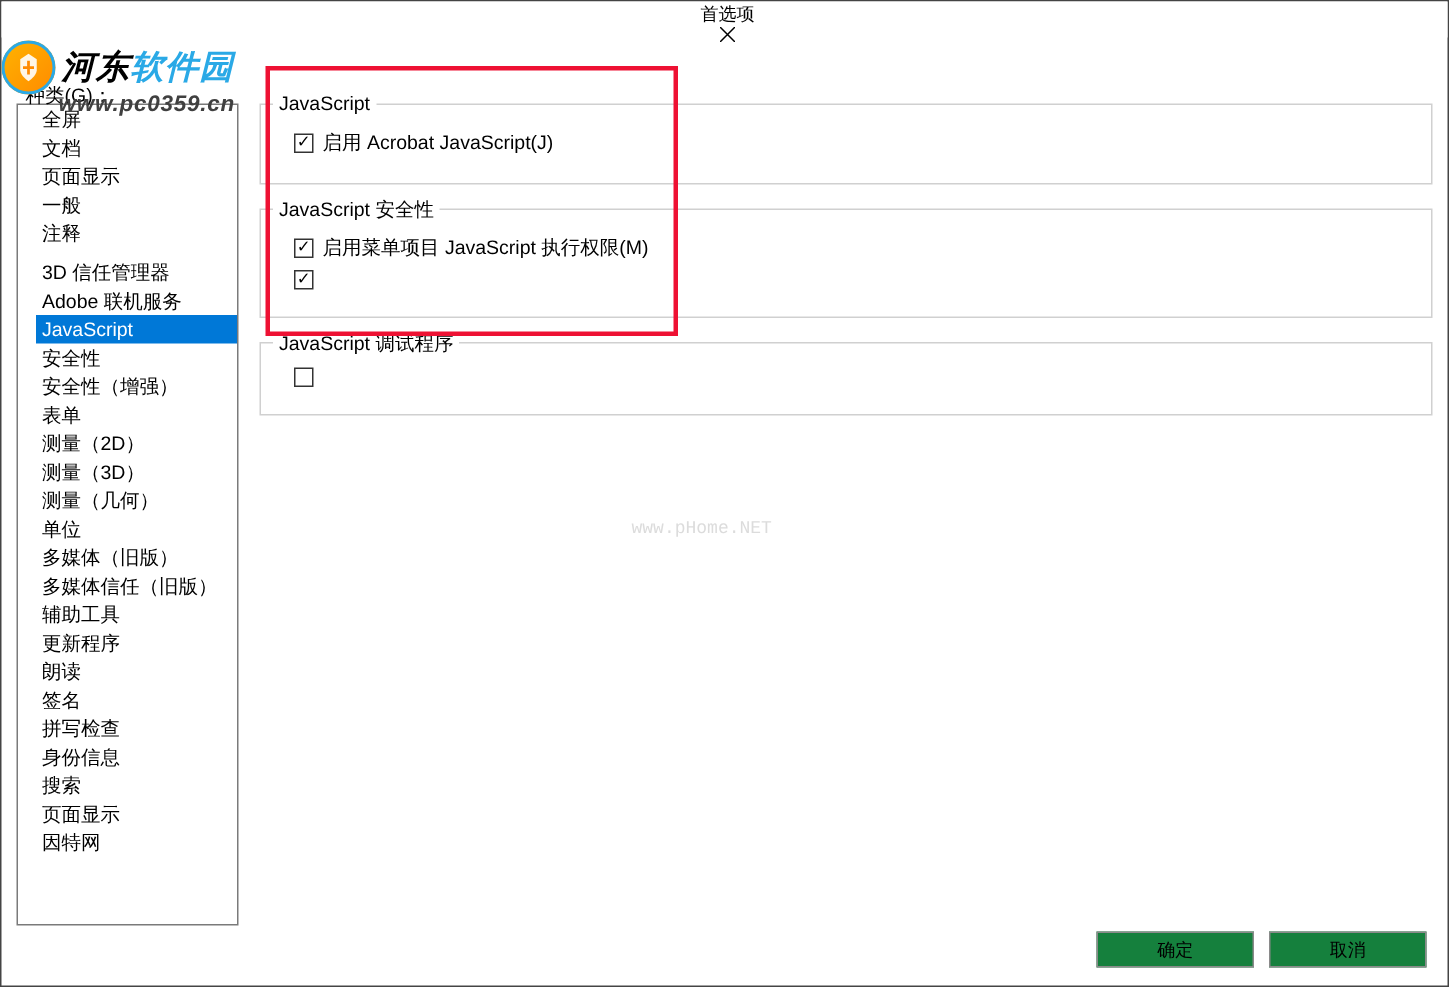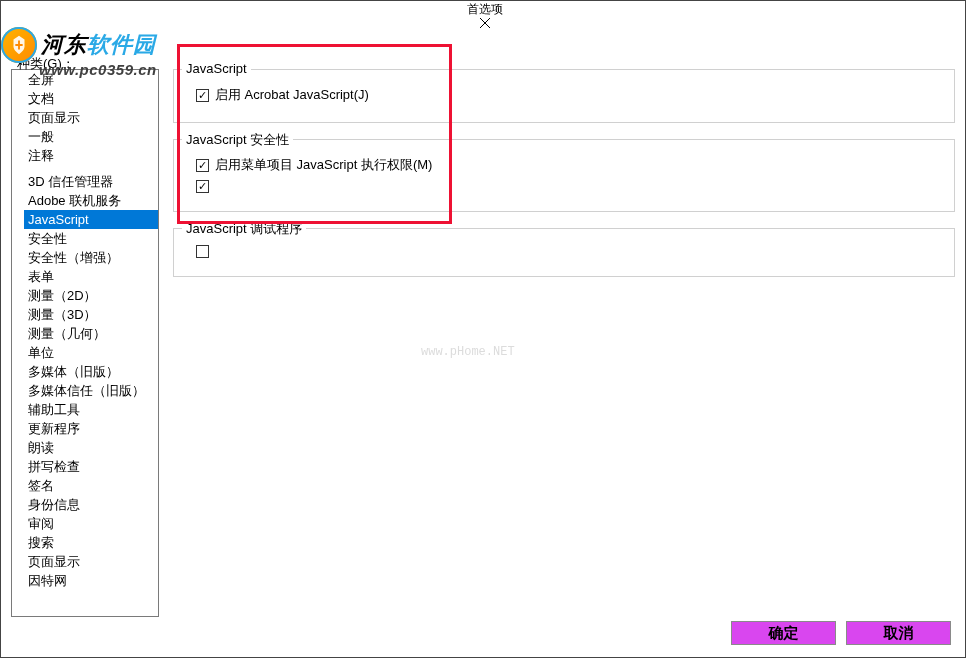--- a/index.html
+++ b/index.html
@@ -18,21 +18,21 @@
     .divider { height: 1px; background: transparent; margin: 3px 0; }
     .right-panel { flex: 1; position: relative; }
     .fieldset { border: 1px solid #d0d0d0; margin-bottom: 16px; padding: 10px 14px 12px 14px; position: relative; }
     .fieldset-legend { position: absolute; top: -9px; left: 8px; background: #fff; padding: 0 4px; font-size: 13px; }
     .checkbox-row { display: flex; align-items: center; margin: 6px 0 6px 8px; font-size: 13px; }
     .checkbox { width: 13px; height: 13px; border: 1px solid #333; margin-right: 6px; display: flex; align-items: center; justify-content: center; cursor: pointer; }
     .checkbox.checked::after { content: "✓"; font-size: 11px; line-height: 1; color: #000; }
     .red-box { position: absolute; border: 3px solid #e13; pointer-events: none; }
     .red-box.r1 { left: 176px; top: 19px; width: 275px; height: 180px; }
     .footer { position: absolute; bottom: 12px; right: 14px; display: flex; gap: 10px; }
-    .btn { width: 105px; height: 24px; border: 1px solid #8a8a8a; background: #d946ef; font-size: 15px; cursor: pointer; font-weight: bold; }
+    .btn { width: 105px; height: 24px; border: 1px solid #8a8a8a; background: #15803d; font-size: 12px; cursor: pointer; }
     .watermark-logo { position: absolute; left: 0; top: 2px; z-index: 50; pointer-events: none; }
     .wm-row1 { display: flex; align-items: center; }
     .wm-icon { width: 36px; height: 36px; border-radius: 50%; background: linear-gradient(135deg,#ffb400 0%,#ff8a00 100%); display:flex; align-items:center; justify-content:center; box-shadow: 0 0 0 2px #2aa9e6 inset; }
     .wm-icon svg { width: 22px; height: 22px; }
     .wm-text { font-size: 22px; font-weight: bold; font-style: italic; margin-left: 4px; color: #2aa9e6; text-shadow: 1px 1px 0 #fff; letter-spacing: 1px;}
     .wm-text .orange { color: #000000; }
     .wm-url { font-size: 15px; font-weight: bold; font-style: italic; color: #404040; margin-left: 38px; margin-top: -2px; letter-spacing: 0.5px;}
     .wm-center { position: absolute; left: 420px; top: 320px; color: #dcdcdc; font-size: 12px; pointer-events:none;font-family:Liberation Mono, monospace;}
     .listbox::-webkit-scrollbar { width: 16px; }
     .listbox::-webkit-scrollbar-track { background: #f0f0f0; }
@@ -84,24 +84,23 @@
           <div class="listbox-item">表单</div>
           <div class="listbox-item">测量（2D）</div>
           <div class="listbox-item">测量（3D）</div>
           <div class="listbox-item">测量（几何）</div>
           <div class="listbox-item">单位</div>
           <div class="listbox-item">多媒体（旧版）</div>
           <div class="listbox-item">多媒体信任（旧版）</div>
           <div class="listbox-item">辅助工具</div>
           <div class="listbox-item">更新程序</div>
           <div class="listbox-item">朗读</div>
+          <div class="listbox-item">签名</div>
           <div class="listbox-item">拼写检查</div>
-          <div class="listbox-item">签名</div>
           <div class="listbox-item">身份信息</div>
-          <div class="listbox-item">审阅</div>
           <div class="listbox-item">搜索</div>
           <div class="listbox-item">页面显示</div>
           <div class="listbox-item">因特网</div>
         </div>
 
       <div class="right-panel">
         <div class="fieldset">
           <span class="fieldset-legend">JavaScript</span>
           <div class="checkbox-row">
             <span class="checkbox checked"></span>

